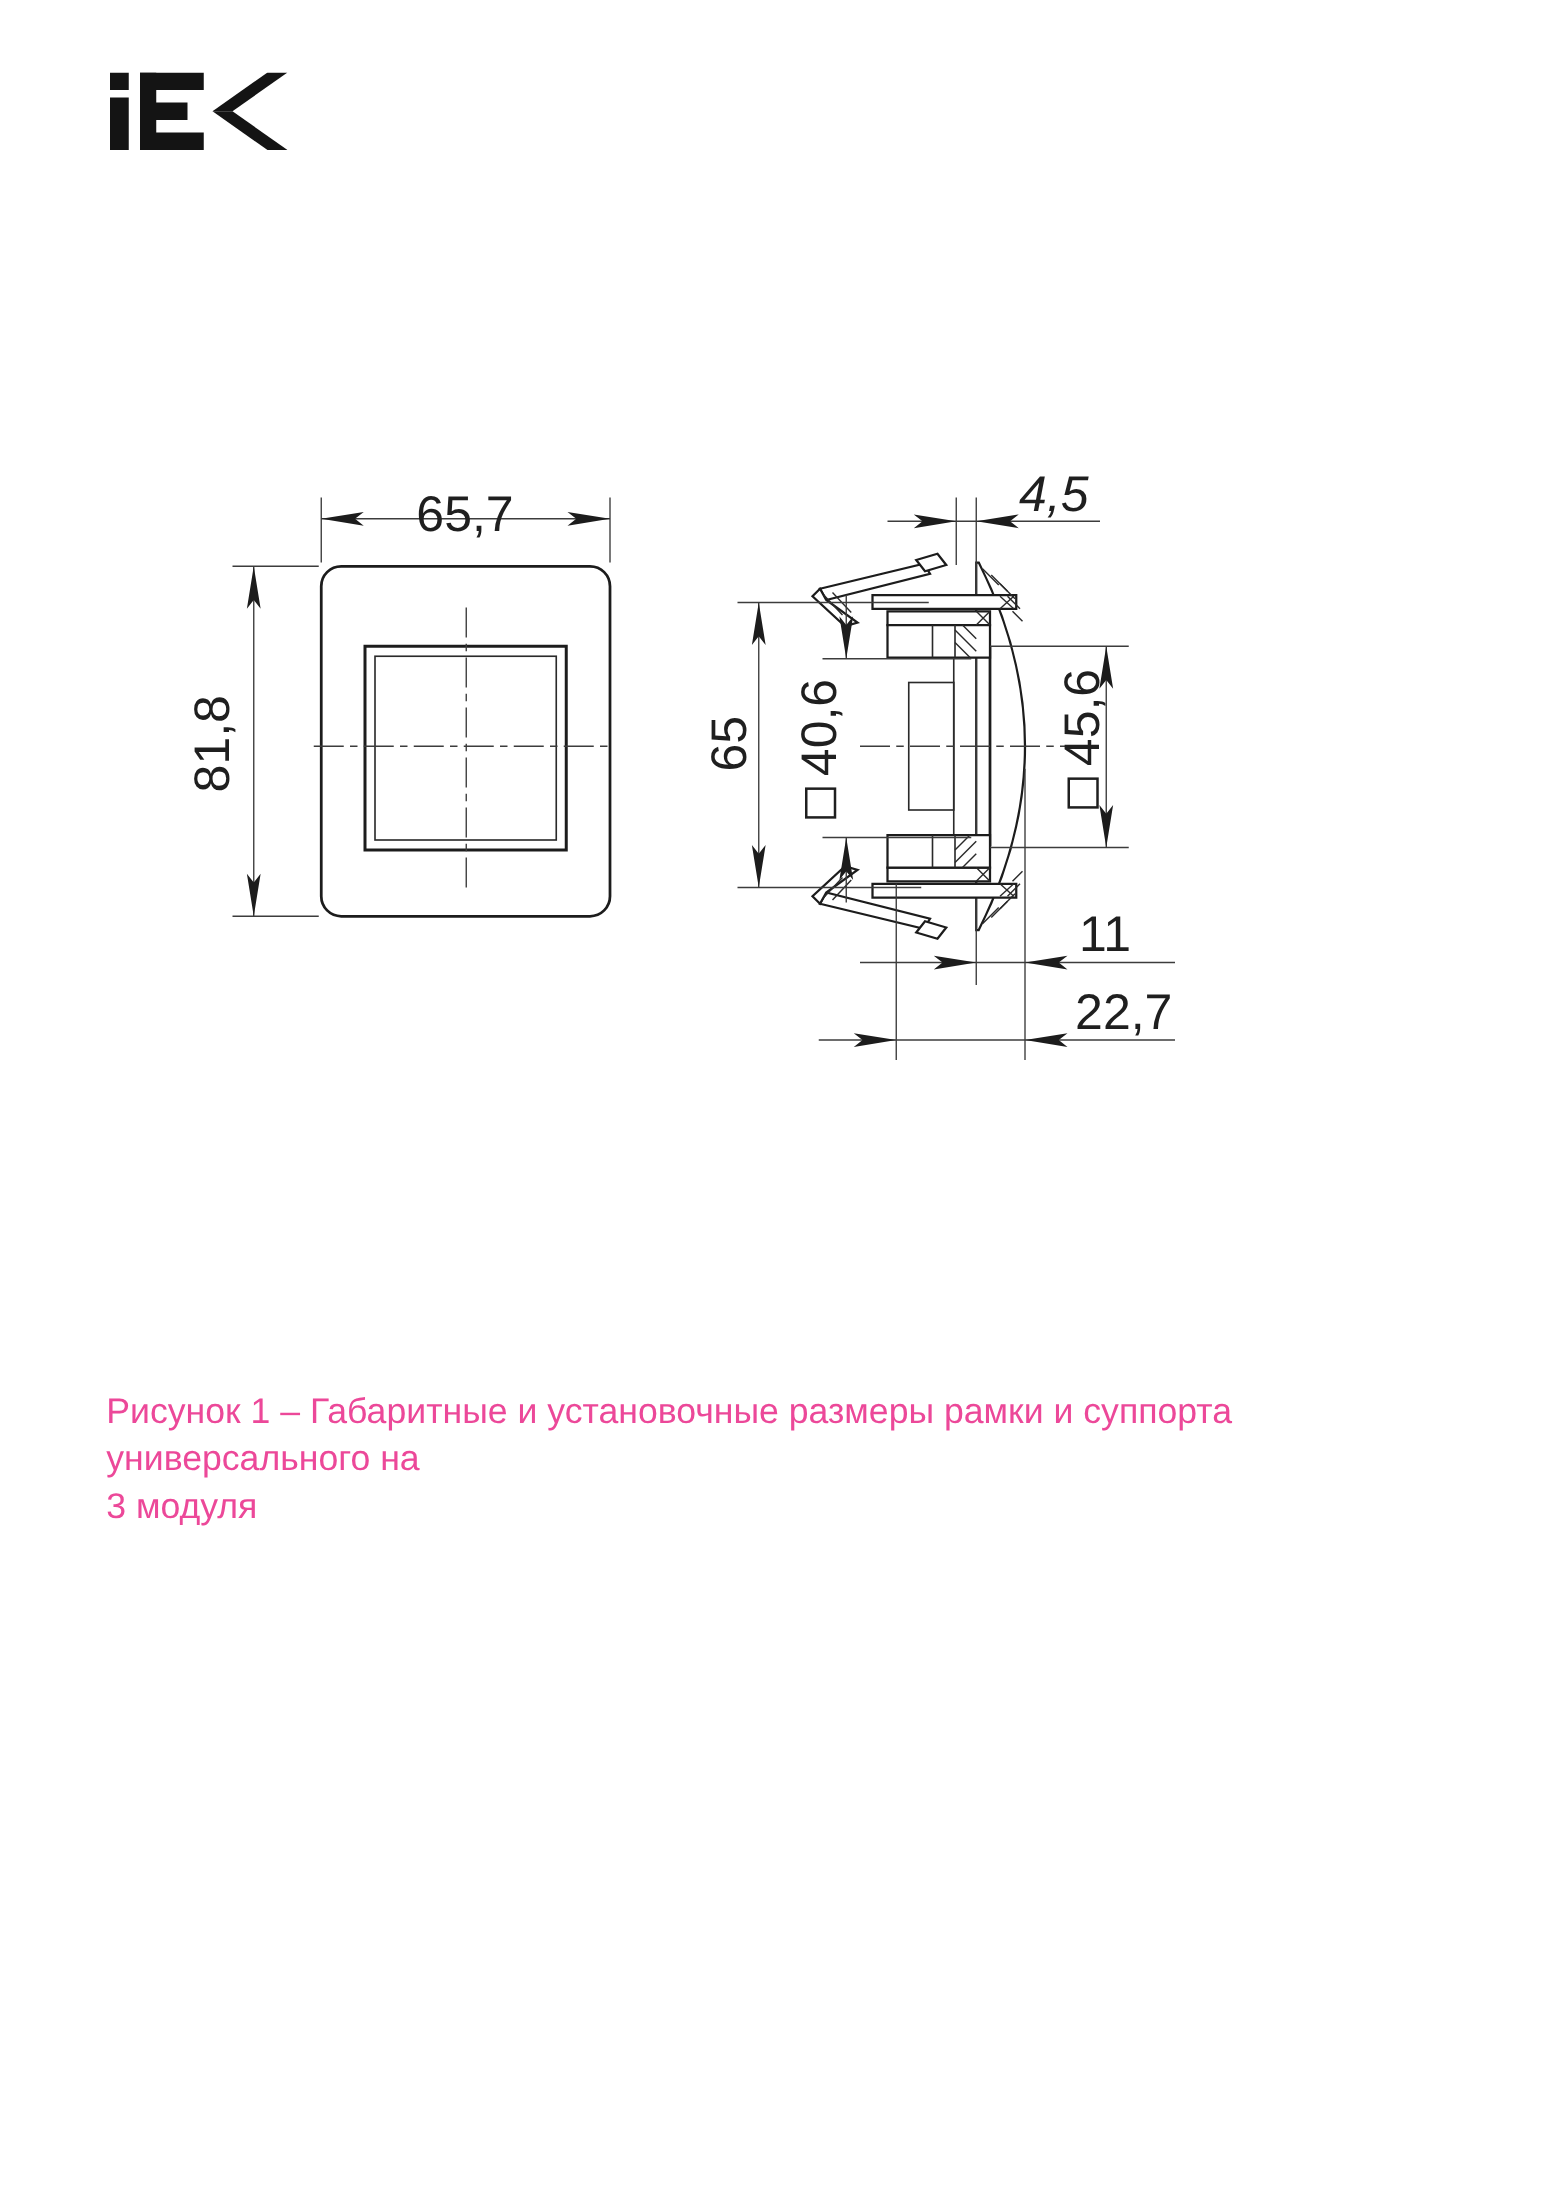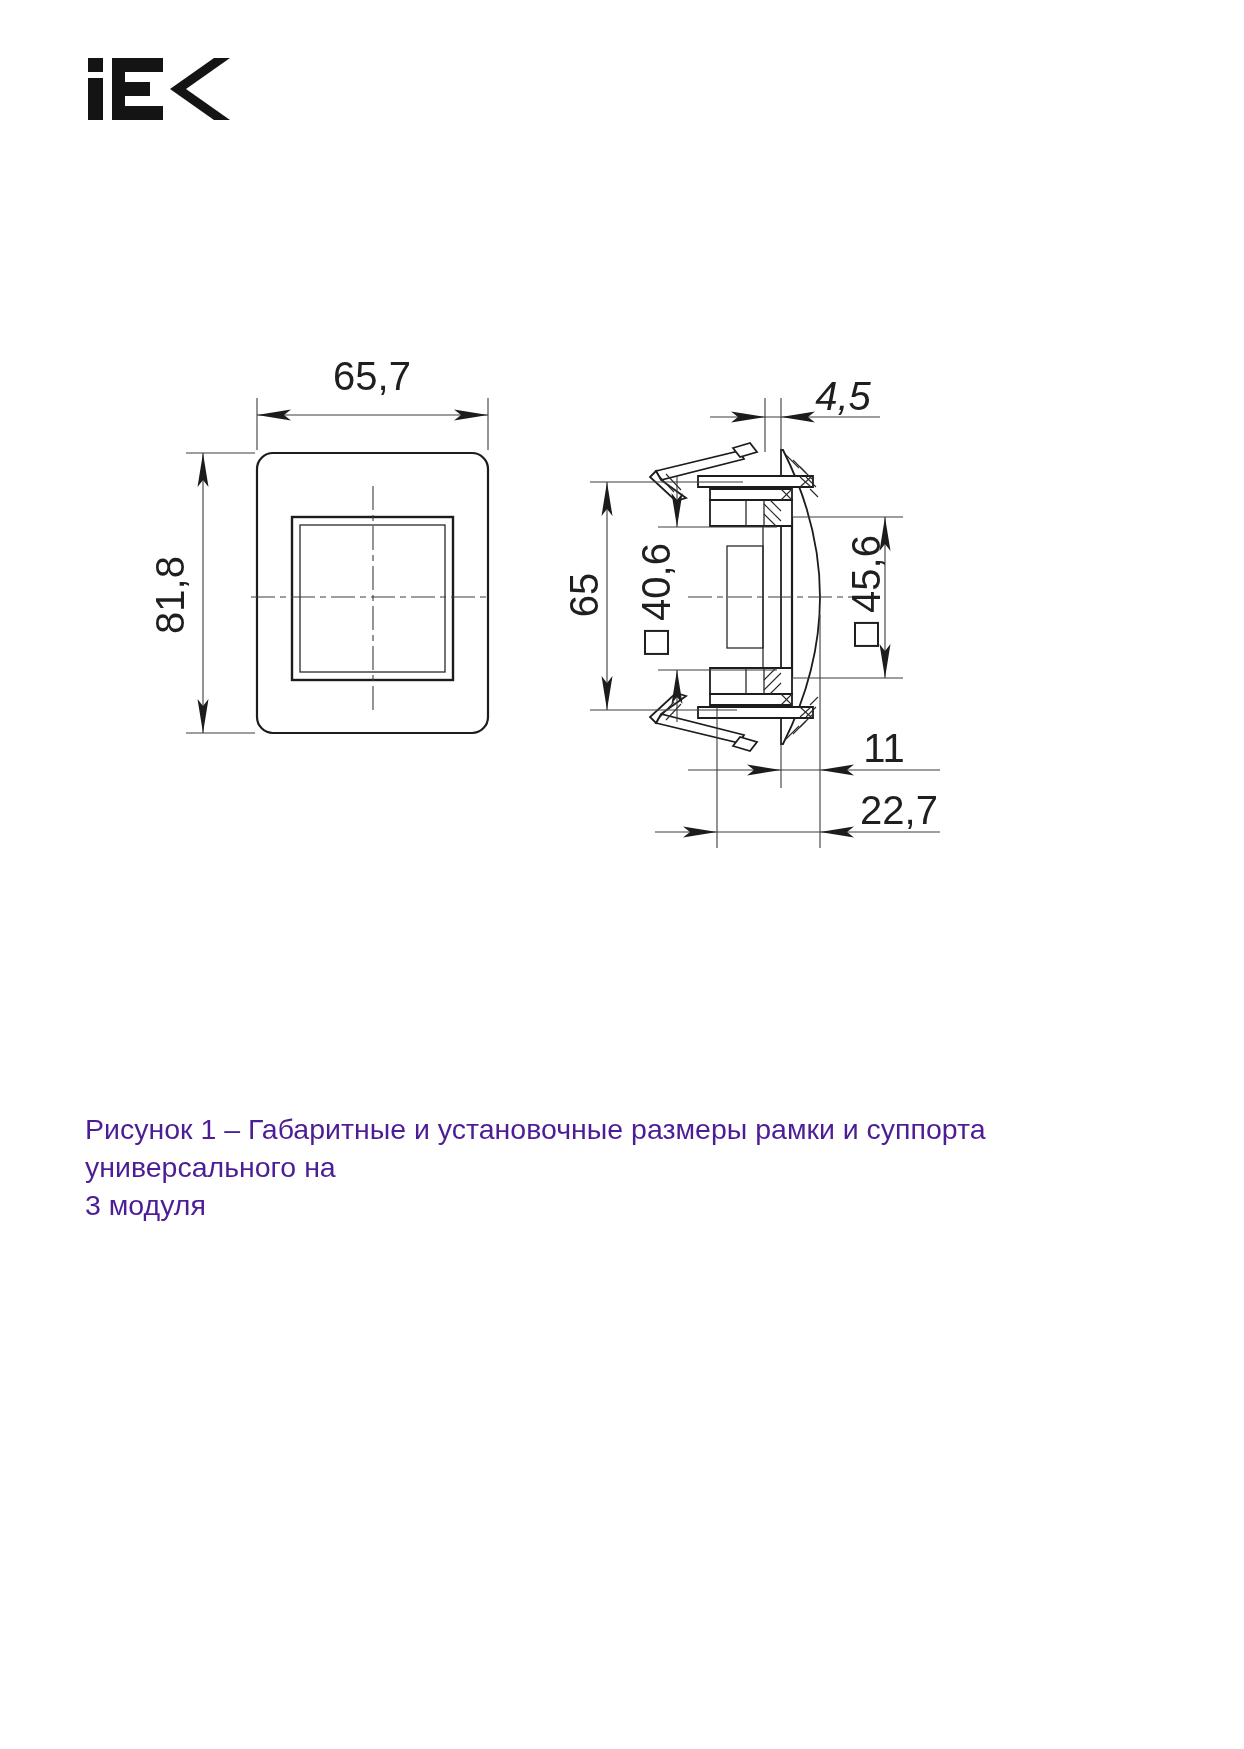--- a/index.html
+++ b/index.html
@@ -34,21 +34,21 @@
     transform:translate(-50%,-50%);
     display:flex;align-items:center;gap:9px;
   }
   .dimtext.rot{transform:translate(-50%,-50%) rotate(-90deg);}
   .sqsym{
     display:inline-block;width:21px;height:21px;
     border:2.5px solid #1f1f1f;background:transparent;flex:0 0 auto;
   }
   #caption{
     position:absolute;left:85px;top:1110px;width:1060px;
-    font-size:28.5px;line-height:38px;color:#4c1d95;
+    font-size:28.5px;line-height:38px;color:#ec4899;
   }
 </style>
 </head>
 <body>
 
 <div id="page">
 
   <svg id="logo" viewBox="0 0 142 62" aria-label="IEK">
     <g fill="#141414">
 
@@ -161,21 +161,21 @@
       <line x1="688" y1="770" x2="940" y2="770" class="dim"></line>
       <polygon class="arr" points="781,770 747,764.5 754,770 747,775.5"></polygon>
       <polygon class="arr" points="820,770 854,764.5 847,770 854,775.5"></polygon>
 
       <line x1="655" y1="832" x2="940" y2="832" class="dim"></line>
       <polygon class="arr" points="717,832 683,826.5 690,832 683,837.5"></polygon>
       <polygon class="arr" points="820,832 854,826.5 847,832 854,837.5"></polygon>
     </g>
   </svg>
 
-  <div class="dimtext" style="left:372px;top:376px;">
+  <div class="dimtext" style="left:372px;top:412px;">
     <span>65,7</span>
   </div>
   <div class="dimtext rot" style="left:170px;top:595px;">
     <span>81,8</span>
   </div>
 
   <div class="dimtext" style="left:843px;top:396px;font-style:italic;">
     <span>4,5</span>
   </div>
   <div class="dimtext rot" style="left:584px;top:595px;">

